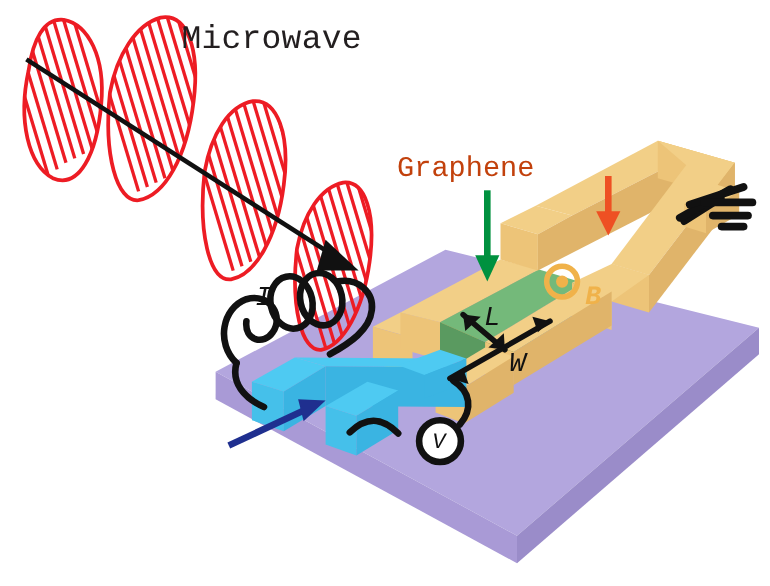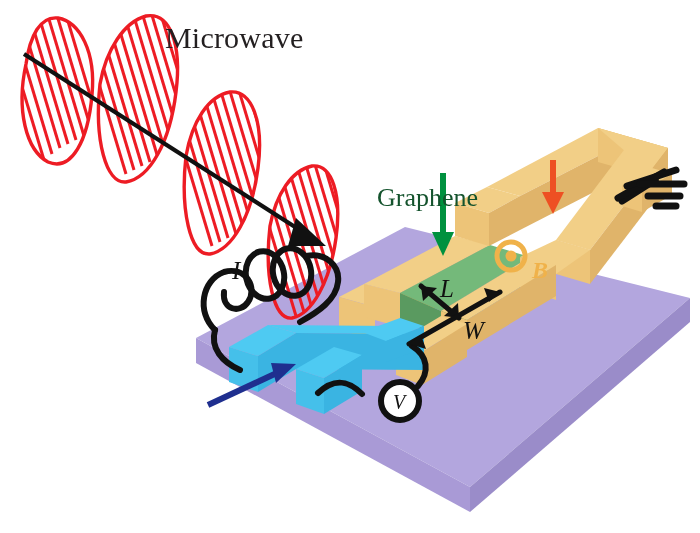--- a/index.html
+++ b/index.html
@@ -1,22 +1,22 @@
 <!DOCTYPE html>
 <html><head>
 <meta charset="utf-8">
 <style>
   html,body{margin:0;padding:0;background:#ffffff;}
   body{width:700px;height:533px;overflow:hidden;
        font-family:"Liberation Serif",serif;}
-  #stage{position:relative;width:640px;height:533px;background:#fff;}
+  #stage{position:relative;width:640px;height:533px;background:#fff;font-family:Liberation Mono, monospace;}
   #stage svg{position:absolute;left:0;top:0;}
   .lbl{position:absolute;white-space:pre;line-height:1.06;}
   .lbl-microwave{left:165px;top:22px;font-size:30px;color:#231f20;letter-spacing:.2px;}
-  .lbl-graphene{left:377px;top:140px;font-size:26px;color:#14532d;margin-top:44px;}
+  .lbl-graphene{left:361px;top:140px;font-size:26px;color:#c2410c;}
   .lbl-aluminum{left:513px;top:120px;font-size:26px;color:#ee5023;}
   .lbl-altunnel{left:148px;top:381px;font-size:26px;color:#1f2f8f;}
   .lbl-I{left:232px;top:258px;font-size:25px;font-style:italic;color:#111;}
   .lbl-L{left:440px;top:276px;font-size:25px;font-style:italic;color:#111;}
   .lbl-W{left:463px;top:318px;font-size:25px;font-style:italic;color:#111;}
   .lbl-B{left:532px;top:258px;font-size:24px;font-style:italic;color:#f0b24a;font-weight:bold;}
   .lbl-V{left:393px;top:392px;font-size:20px;font-style:italic;color:#111;}
 </style>
 </head>
 <body>

